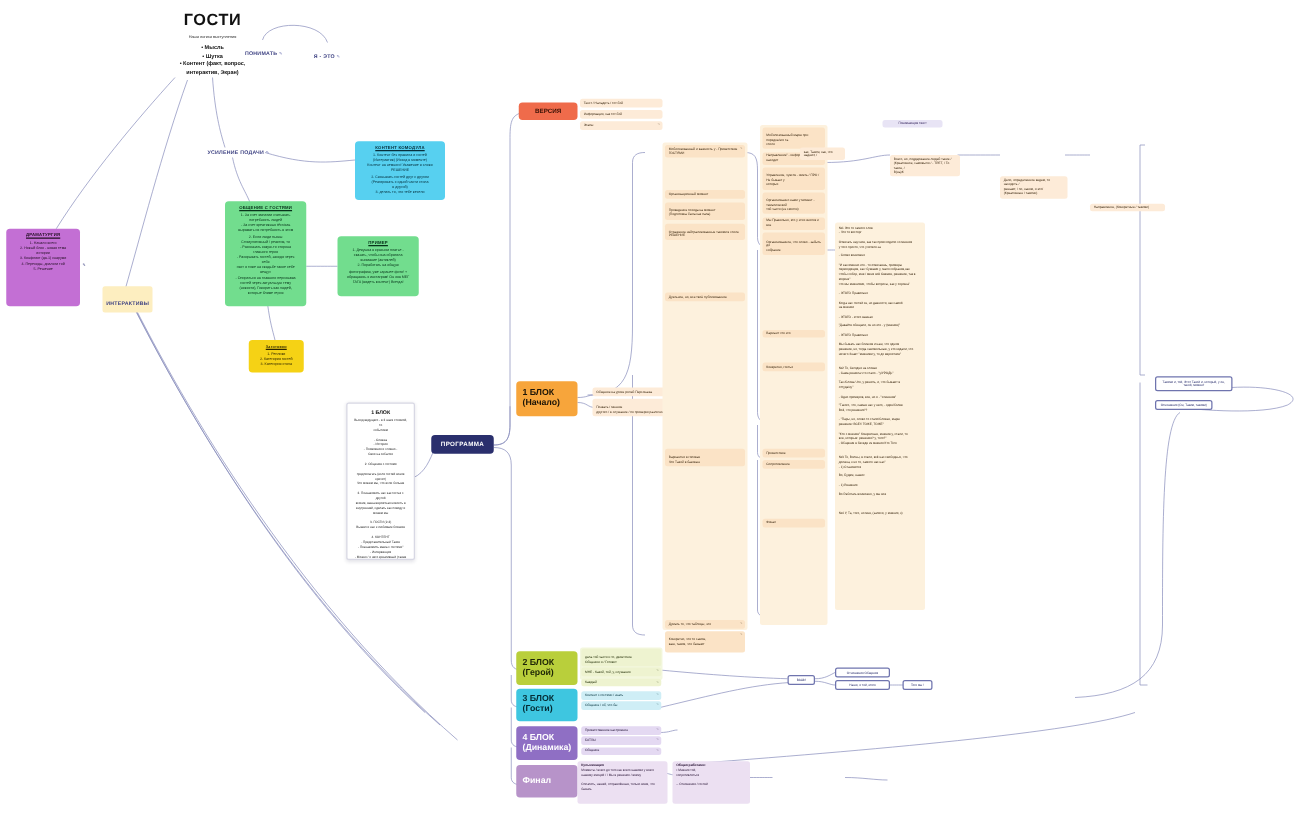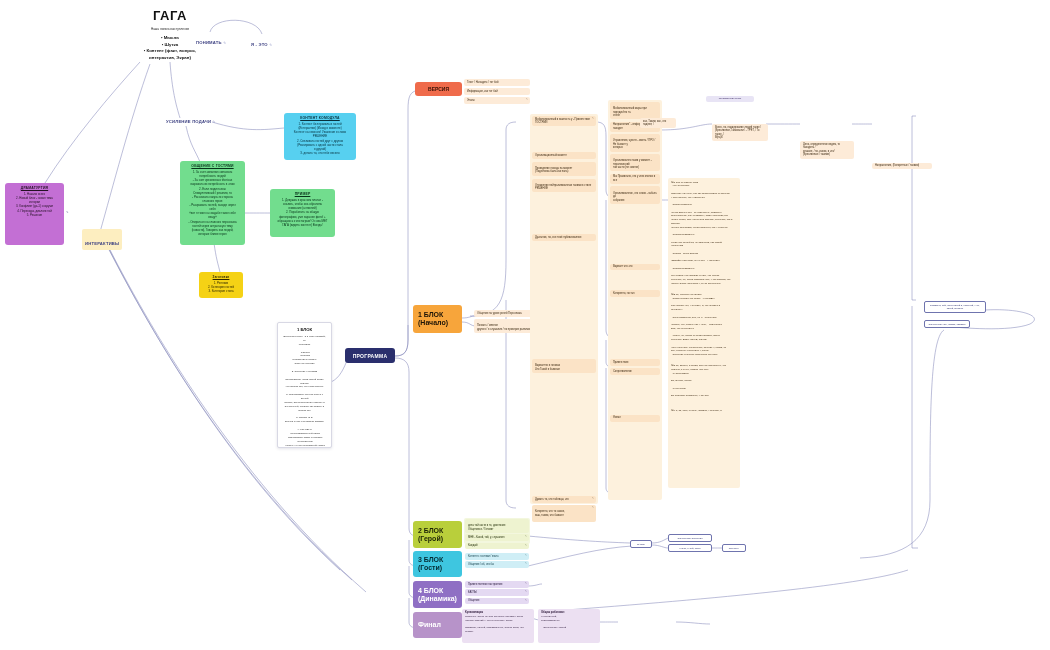--- a/index.html
+++ b/index.html
@@ -140,21 +140,21 @@
 
       <path d="M528 618 C 534 618, 536 620, 540 620"></path>
       <path d="M600 622 C 608 622, 612 622, 618 622"></path>
       <path d="M676 622 C 690 622, 700 624, 710 624"></path>
 
       <path d="M540 612 C 700 600, 860 586, 908 570"></path>
     </g>
   </svg>
 
   <div class="node" style="left:110px;top:8px;width:120px;">
-    <div class="title-base">ГАГА</div>
+    <div class="title-base">ГОСТИ</div>
   </div>
   <div class="node" style="left:100px;top:27px;width:140px;">
     <div class="sub-base">Наша логика выступления</div>
   </div>
   <div class="node" style="left:100px;top:35px;width:140px;">
     <div class="bul-base" style="white-space:pre-line;">• Мысль
 • Шутка
 • Контент (факт, вопрос,
 интерактив, Экран)</div>
   </div>

